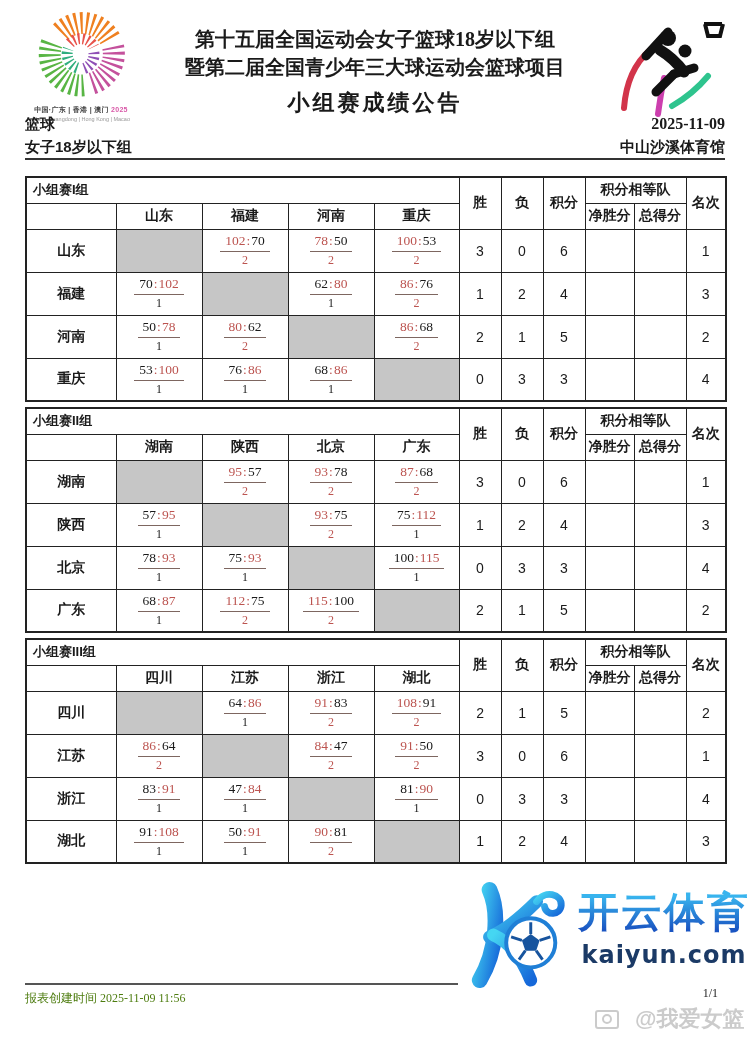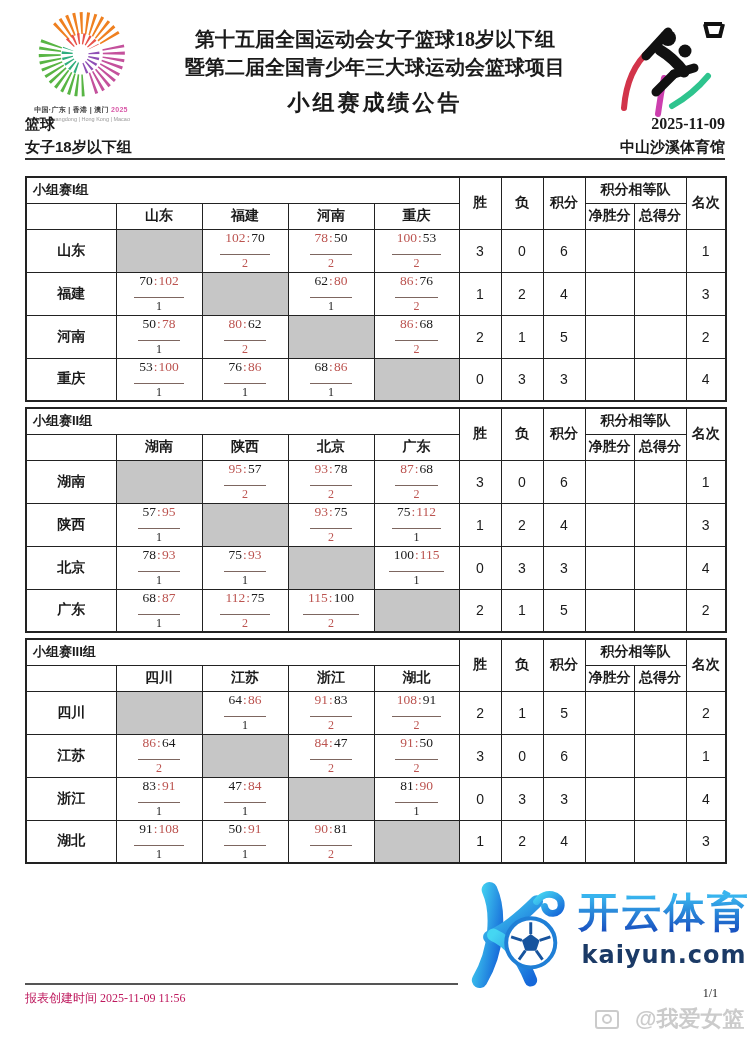--- a/index.html
+++ b/index.html
@@ -28,28 +28,28 @@
             border:2px solid #222;}
   table.grp td{border:1px solid #222;text-align:center;vertical-align:middle;padding:0;overflow:hidden;}
   thead tr{height:26px;}
   tbody tr{height:43px;}
   td.gtitle{text-align:left !important;padding-left:6px !important;font-weight:bold;font-size:13px;}
   td.thc{font-weight:bold;font-size:14px;}
   td.team{font-weight:bold;font-size:14px;}
   td.stat{font-size:14px;}
   td.selfc{background:#c6c6c6;}
   .frac{display:inline-block;}
-  .frac .top{display:block;border-bottom:1px solid #7d6660;padding:0 5px 8px;
+  .frac .top{display:block;border-bottom:1px solid #7d6660;padding:0 5px 2px;
              font-family:"Liberation Serif",serif;font-size:13.5px;}
   .frac .pts{display:block;font-family:"Liberation Serif",serif;font-size:12px;padding-top:1px;}
   .frac .c{color:#bc5450;padding:0 1px;}
   .red{color:#bc5450;}
   
   .foot-rule{position:absolute;left:25px;top:983px;width:700px;border-top:2px solid #555;}
-  .created{position:absolute;left:25px;top:990px;font-family:"Liberation Serif",serif;font-size:12px;color:#be185d;}
+  .created{position:absolute;left:25px;top:990px;font-family:"Liberation Serif",serif;font-size:12px;color:#4d7c0f;}
   .pagenum{position:absolute;right:32px;top:986px;font-family:Liberation Serif, serif;font-size:12px;color:#222;z-index:6;}
   .kaiyun{position:absolute;left:458px;top:880px;width:292px;height:113px;background:#fff;z-index:4;
           display:flex;align-items:flex-start;text-align:center;}
   .ky-right{margin-left:2px;margin-top:10px;}
   .ky-cn{font-weight:bold;font-size:41px;line-height:44px;letter-spacing:2px;
          background:linear-gradient(180deg,#38b4ee 15%,#1a55c2 90%);
          -webkit-background-clip:text;background-clip:text;color:transparent;
          font-family:"Liberation Sans",sans-serif;}
   .ky-com{font-weight:bold;font-size:24px;line-height:34px;color:#1b3a66;letter-spacing:1px;
           font-family:"DejaVu Sans",sans-serif;margin-top:4px;}

